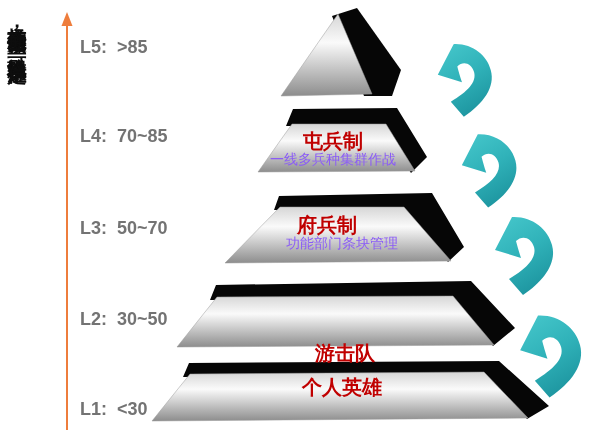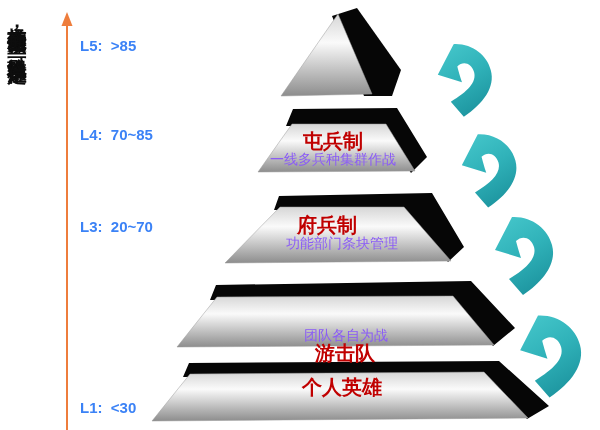--- a/index.html
+++ b/index.html
@@ -8,22 +8,22 @@
     font-family:"Liberation Sans","DejaVu Sans",sans-serif;
   }
   .side-title{
     position:absolute;left:8px;top:12px;height:412px;
     writing-mode:vertical-rl;text-orientation:upright;
     font-size:19px;font-weight:bold;color:#0d0d0d;letter-spacing:1px;
     line-height:1.0;white-space:nowrap;
   }
   .svg-layer{position:absolute;left:0;top:0;}
   .lvl{
-    position:absolute;left:80px;width:90px;font-size:15px;font-weight:bold;
-    color:#3b82f6;white-space:pre;
+    position:absolute;left:80px;width:90px;font-size:18px;font-weight:bold;
+    color:#737373;white-space:pre;
   }
   .tier-title{
     position:absolute;transform:translateX(-50%);
     font-size:20px;font-weight:bold;color:#c00000;white-space:nowrap;
   }
   .tier-sub{
     position:absolute;transform:translateX(-50%);
     font-size:14px;font-weight:normal;color:#8b5cf6;white-space:nowrap;
   }
 </style>
@@ -88,28 +88,28 @@
     <g fill="url(#tealGrad)">
       <use href="#cycleArrow" transform="translate(435,33) scale(0.93)"></use>
       <use href="#cycleArrow" transform="translate(459,123) scale(0.94)"></use>
       <use href="#cycleArrow" transform="translate(492,205) scale(1.0)"></use>
       <use href="#cycleArrow" transform="translate(517,303) scale(1.05)"></use>
     </g>
   </svg>
 
   <div class="lvl" style="top:37px;">L5:  &gt;85</div>
   <div class="lvl" style="top:126px;">L4:  70~85</div>
-  <div class="lvl" style="top:218px;">L3:  20~70</div>
+  <div class="lvl" style="top:218px;">L3:  50~70</div>
+  <div class="lvl" style="top:309px;">L2:  30~50</div>
   <div class="lvl" style="top:399px;">L1:  &lt;30</div>
 
 
   <div class="tier-title" style="left:333px;top:128px;">屯兵制</div>
   <div class="tier-sub" style="left:333px;top:151px;">一线多兵种集群作战</div>
 
   <div class="tier-title" style="left:327px;top:212px;">府兵制</div>
   <div class="tier-sub" style="left:342px;top:235px;">功能部门条块管理</div>
 
   <div class="tier-title" style="left:345px;top:304px;margin-top:36px;">游击队</div>
-  <div class="tier-sub" style="left:346px;top:327px;">团队各自为战</div>
 
   <div class="tier-title" style="left:342px;top:374px;">个人英雄</div>
 
 </div>
 
 </body></html>

